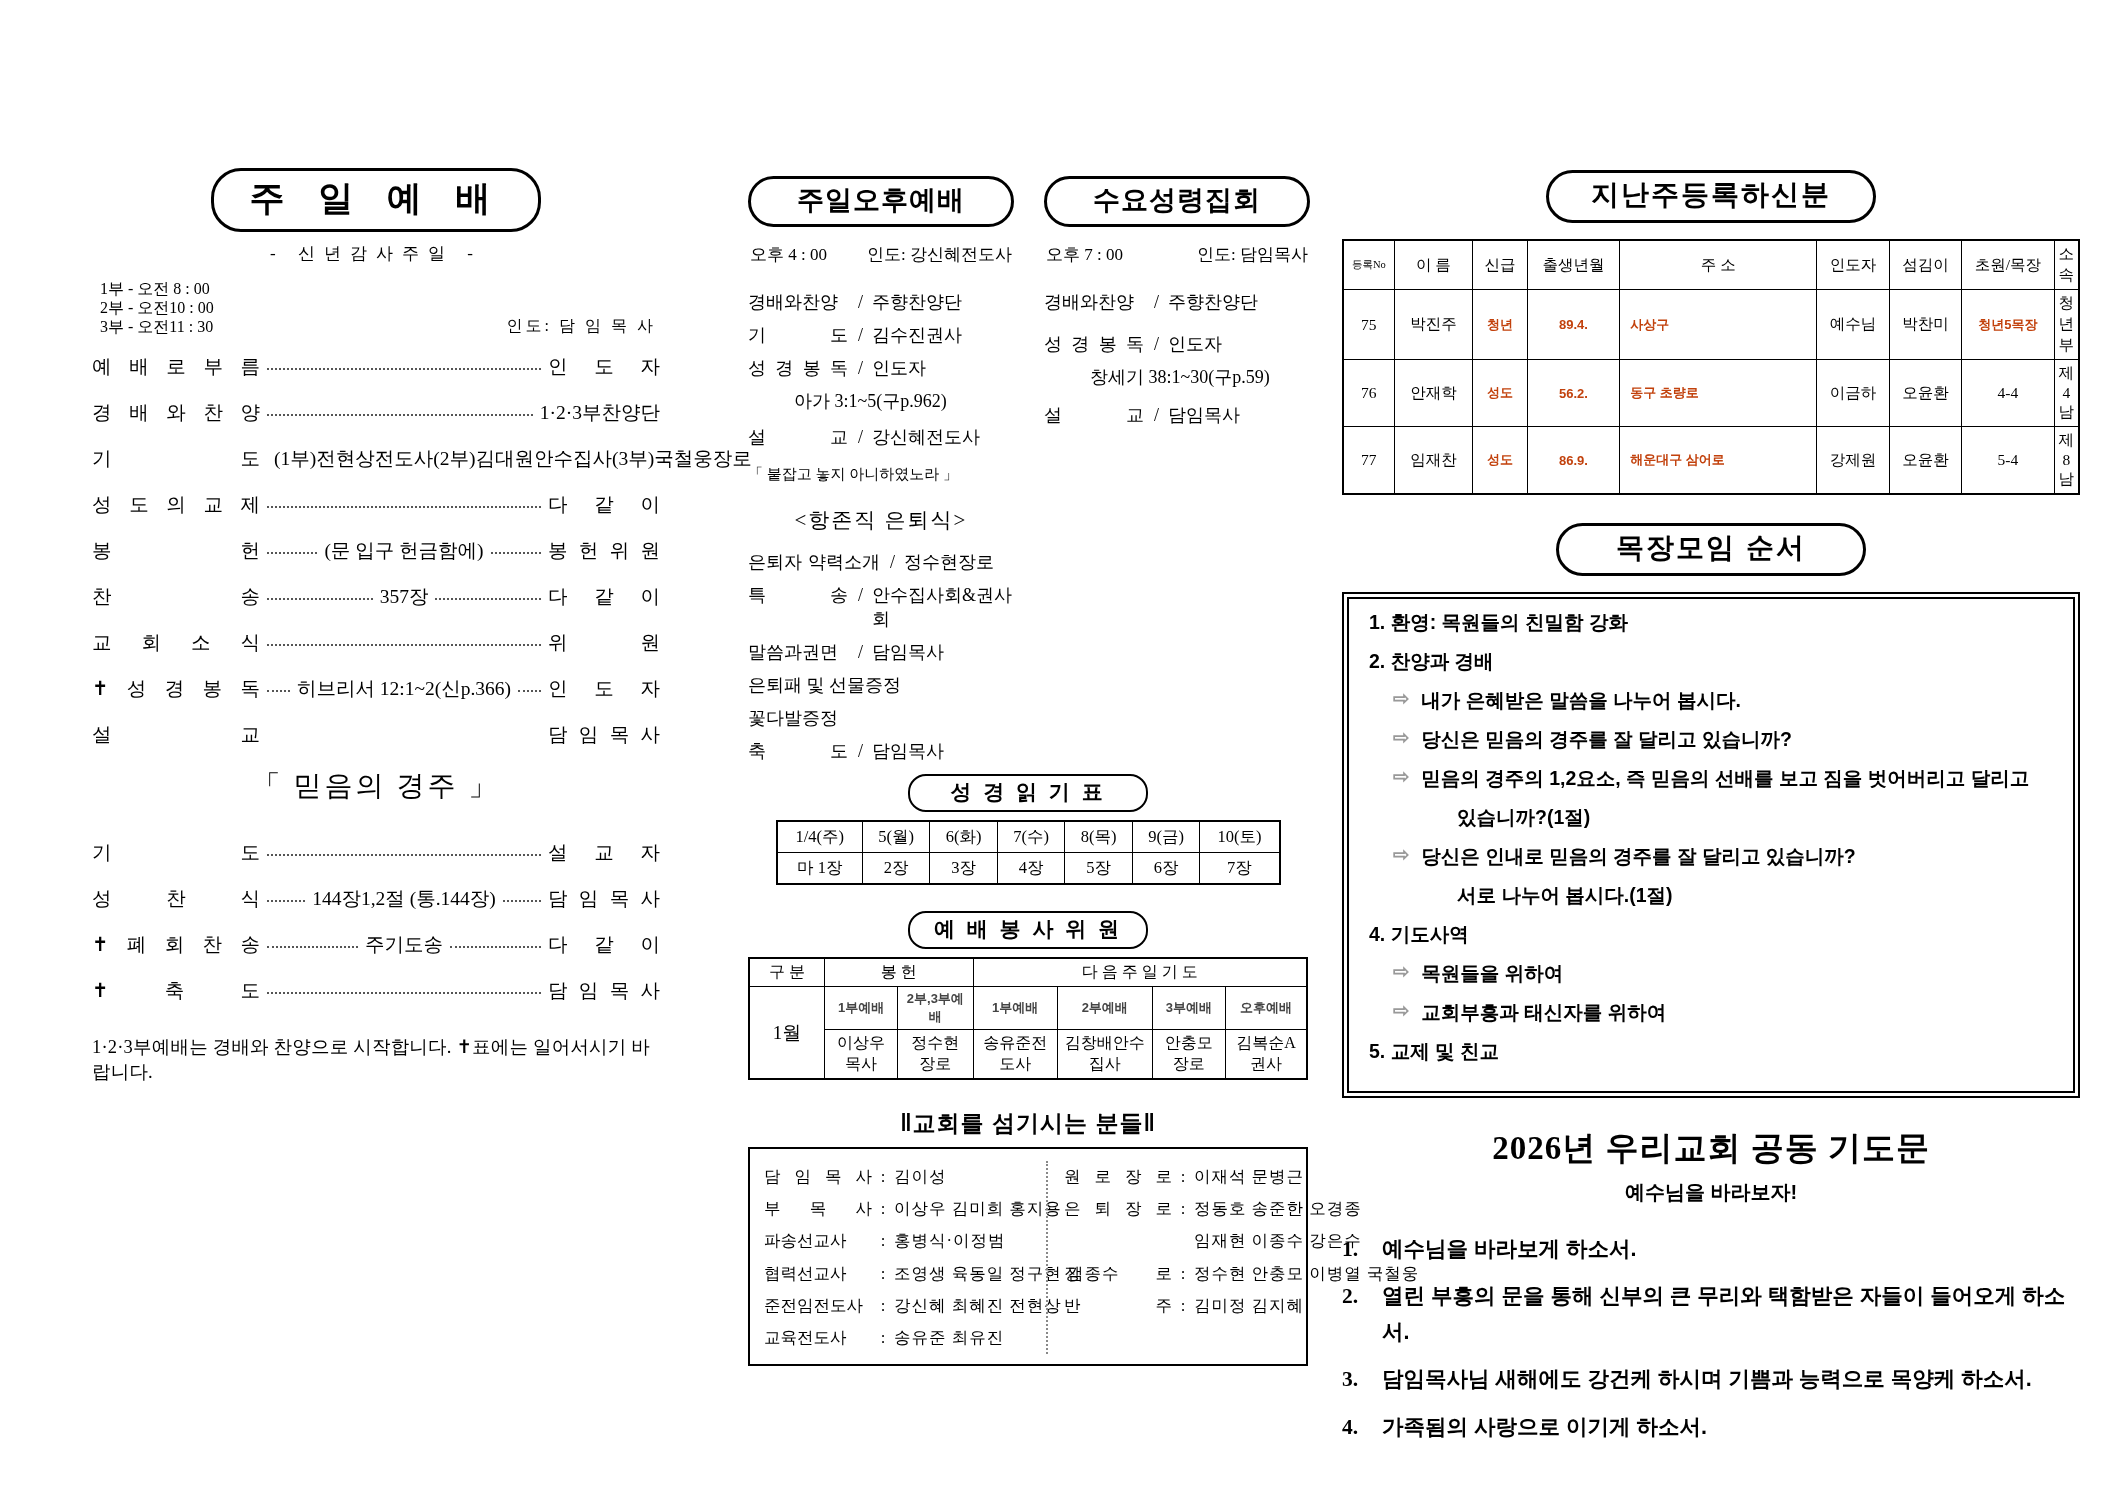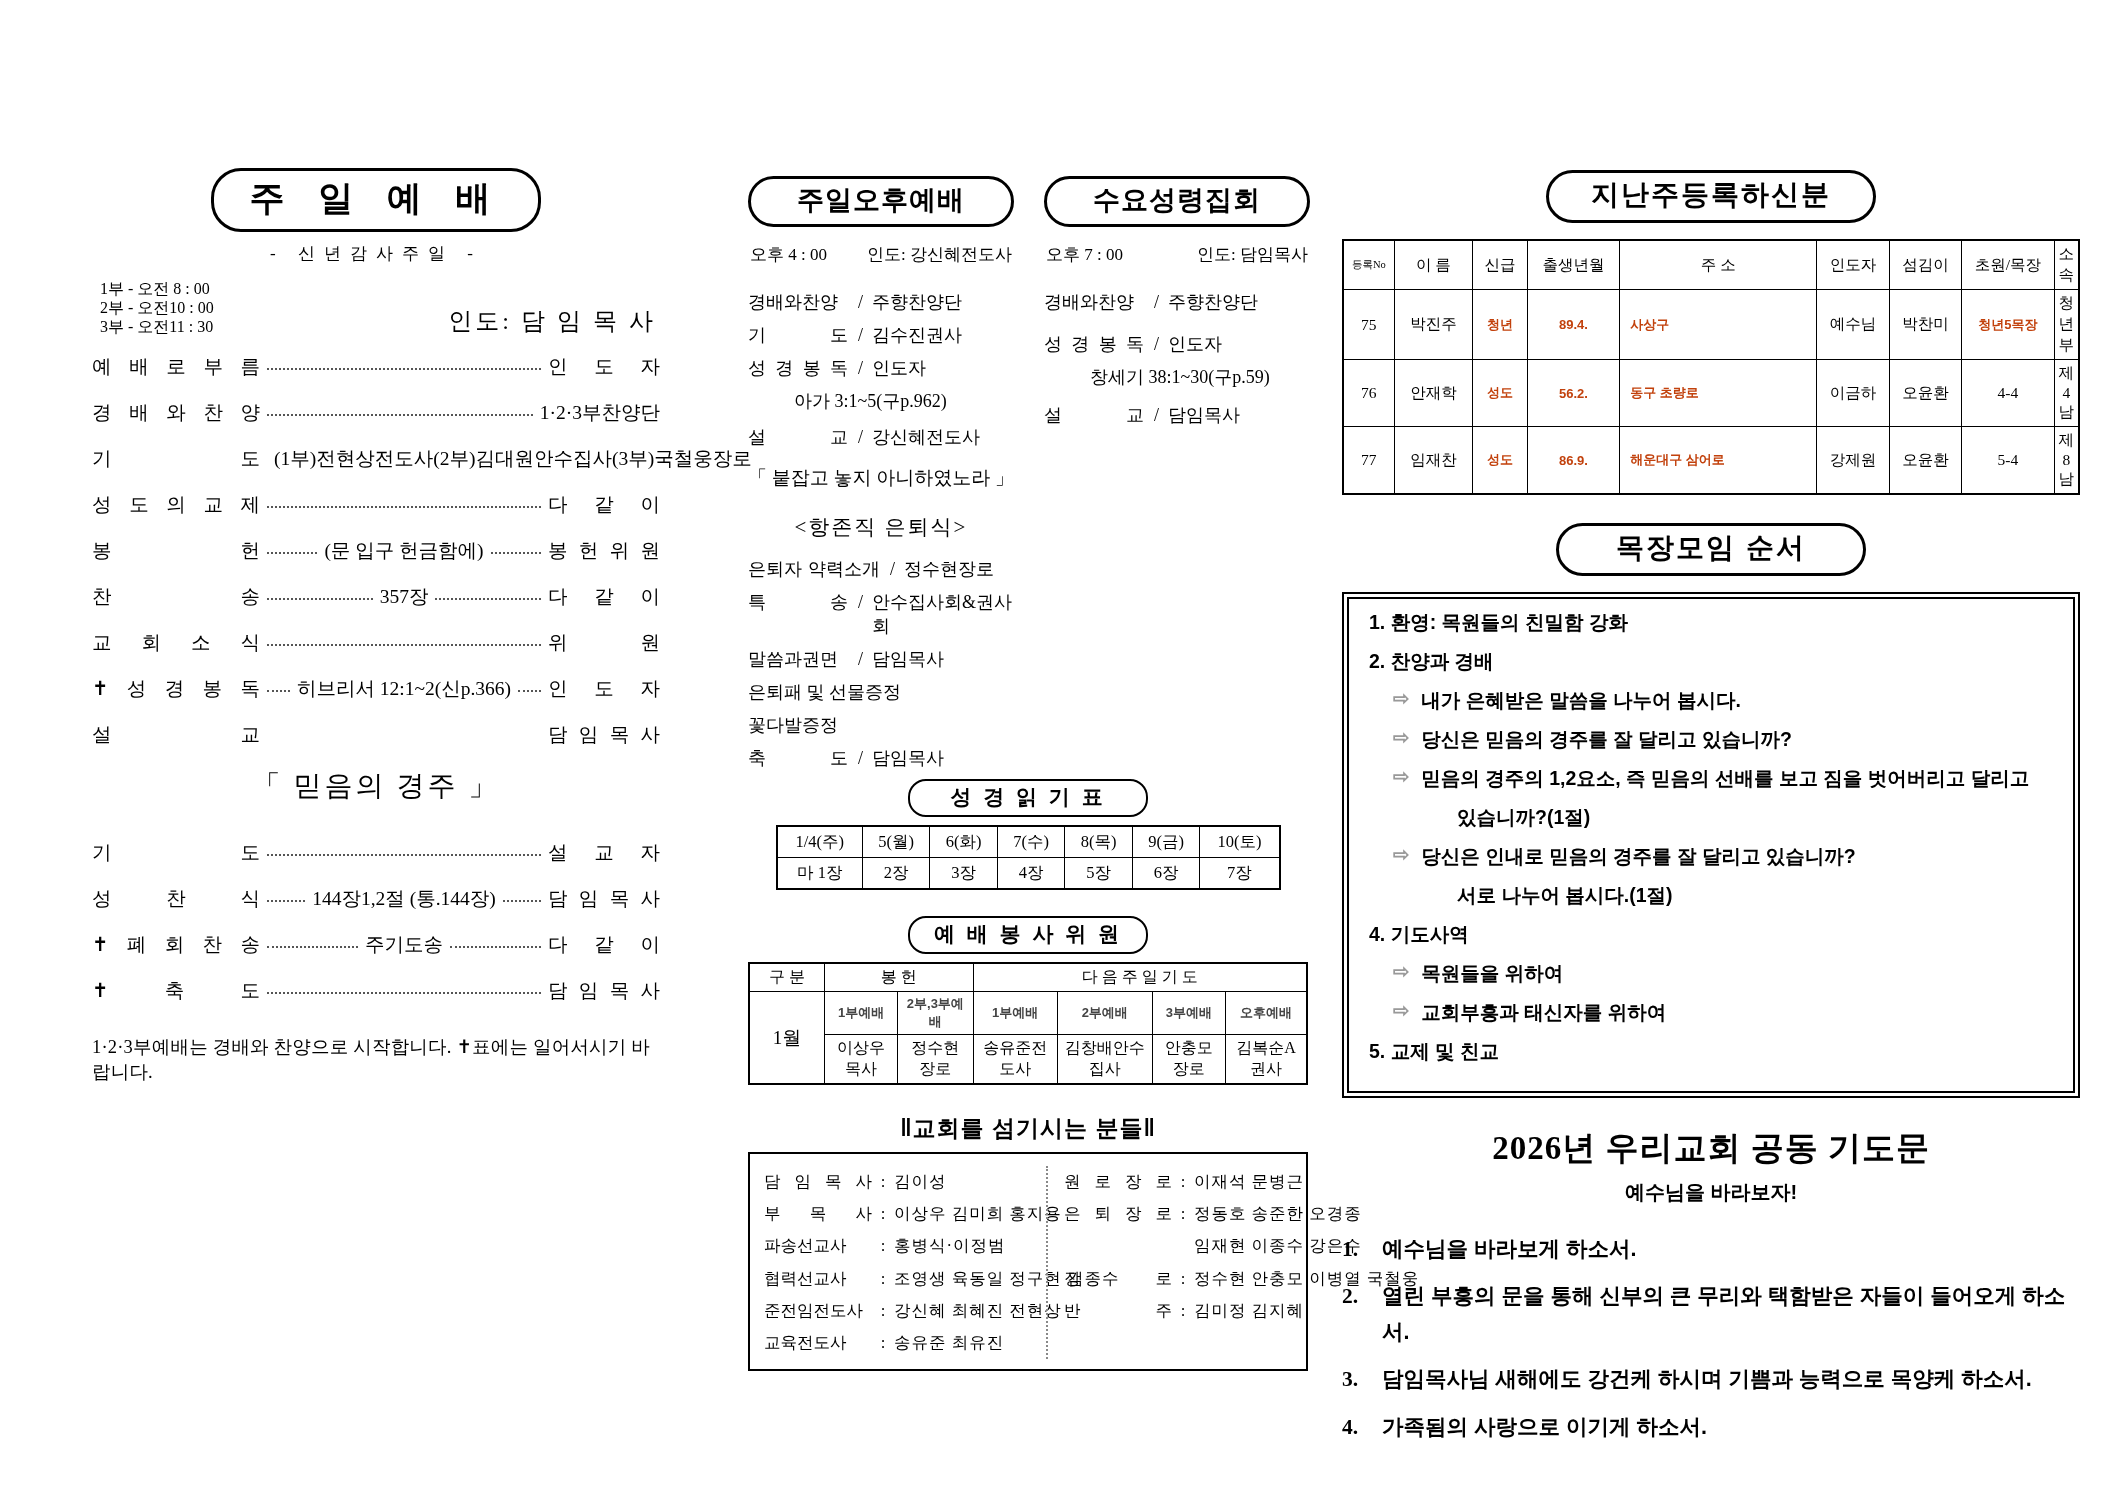--- a/index.html
+++ b/index.html
@@ -20,21 +20,21 @@
   }
   .titlebox.big { width:330px; margin:0 auto; font-size:35px; letter-spacing:12px; padding:4px 0 7px; }
   .titlebox.med { font-size:27px; letter-spacing:1px; padding:3px 0 6px; border-radius:26px; }
   .titlebox.tbl { width:240px; margin:0 auto 8px; font-size:21px; letter-spacing:3px; padding:2px 0 4px; border-radius:18px; border-width:2px; }
   .titlebox.reg { width:330px; margin:0 auto 16px; font-size:28px; letter-spacing:2px; padding:3px 0 6px; }
 
   .subtitle { text-align:center; font-size:17px; letter-spacing:9px; margin:10px 0 14px; }
 
   .times-row { display:flex; justify-content:space-between; align-items:flex-end; margin:0 4px 16px 8px; }
   .times { font-size:16px; line-height:1.2; }
-  .leader-name { font-size:24px; letter-spacing:3px; }
+  .leader-name { font-size:16px; letter-spacing:3px; }
 
   .svc-row { display:flex; align-items:center; font-size:19.5px; margin-bottom:19px; }
   .svc-label { display:inline-block; width:168px; text-align:justify; text-align-last:justify; flex-shrink:0; }
   .dots { flex:1 1 auto; height:0; border-bottom:2.5px dotted #555; margin:0 7px; position:relative; top:3px; }
   .svc-mid { white-space:nowrap; }
   .svc-right { display:inline-block; min-width:112px; text-align:justify; text-align-last:justify; flex-shrink:0; }
   .svc-right-plain { white-space:nowrap; flex-shrink:0; }
   .spacer { flex:1 1 auto; }
 
   .sermon-title { text-align:center; font-size:28px; letter-spacing:3px; margin:10px 0 34px; }
@@ -42,21 +42,21 @@
 
   
   .mid-top { display:flex; gap:30px; min-height:598px; }
   .subcol { width:266px; flex-shrink:0; }
   .time-row { display:flex; justify-content:space-between; font-size:17px; margin:16px 2px 24px; }
   .w-item { display:flex; align-items:baseline; font-size:18px; margin-bottom:9px; }
   .wlabel { display:inline-block; width:100px; text-align:justify; text-align-last:justify; flex-shrink:0; margin-right:10px; }
   .wlabel.wide { width:132px; }
   .sep { margin-right:9px; }
   .w-indent { font-size:18px; margin:2px 0 12px 46px; }
-  .w-quote { font-size:19px; margin:16px 0 6px; white-space:nowrap; }
+  .w-quote { font-size:15px; margin:16px 0 6px; white-space:nowrap; }
   .w-center { text-align:center; font-size:21px; letter-spacing:2px; margin:22px 0 16px; }
   .w-plain { font-size:18px; margin-bottom:9px; }
 
   table { border-collapse:collapse; margin:0 auto; background:#fff; }
   td { border:1.5px solid #000; text-align:center; font-size:16px; padding:3px 6px; }
   .reading-table { width:505px; border:2.5px solid #000; margin-top:4px; }
   .reading-table td { font-size:16.5px; padding:4px 6px; }
   .servants-table { width:100%; border:2.5px solid #000; margin-top:4px; }
   .sub-head { font-size:13px; color:#444; font-family:"Liberation Sans", sans-serif; font-weight:bold; }
   .month-cell { font-size:19px; width:62px; }

